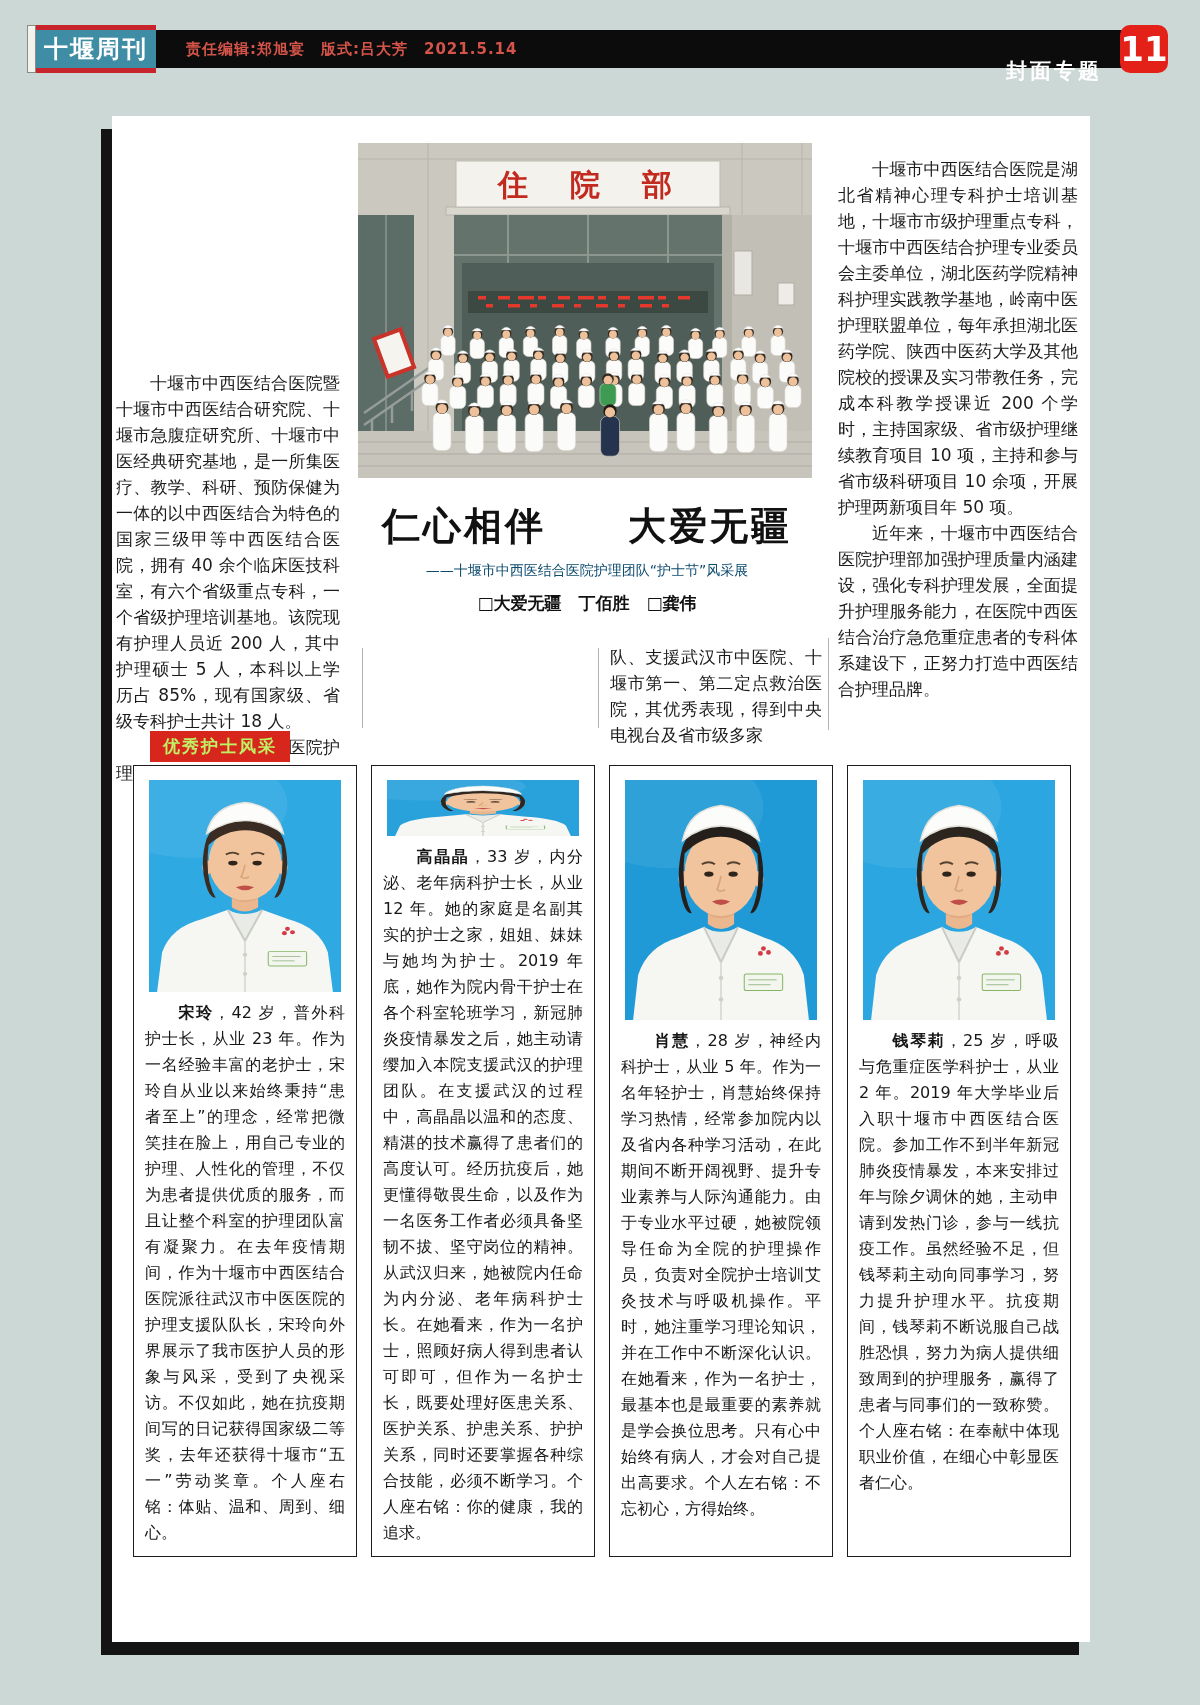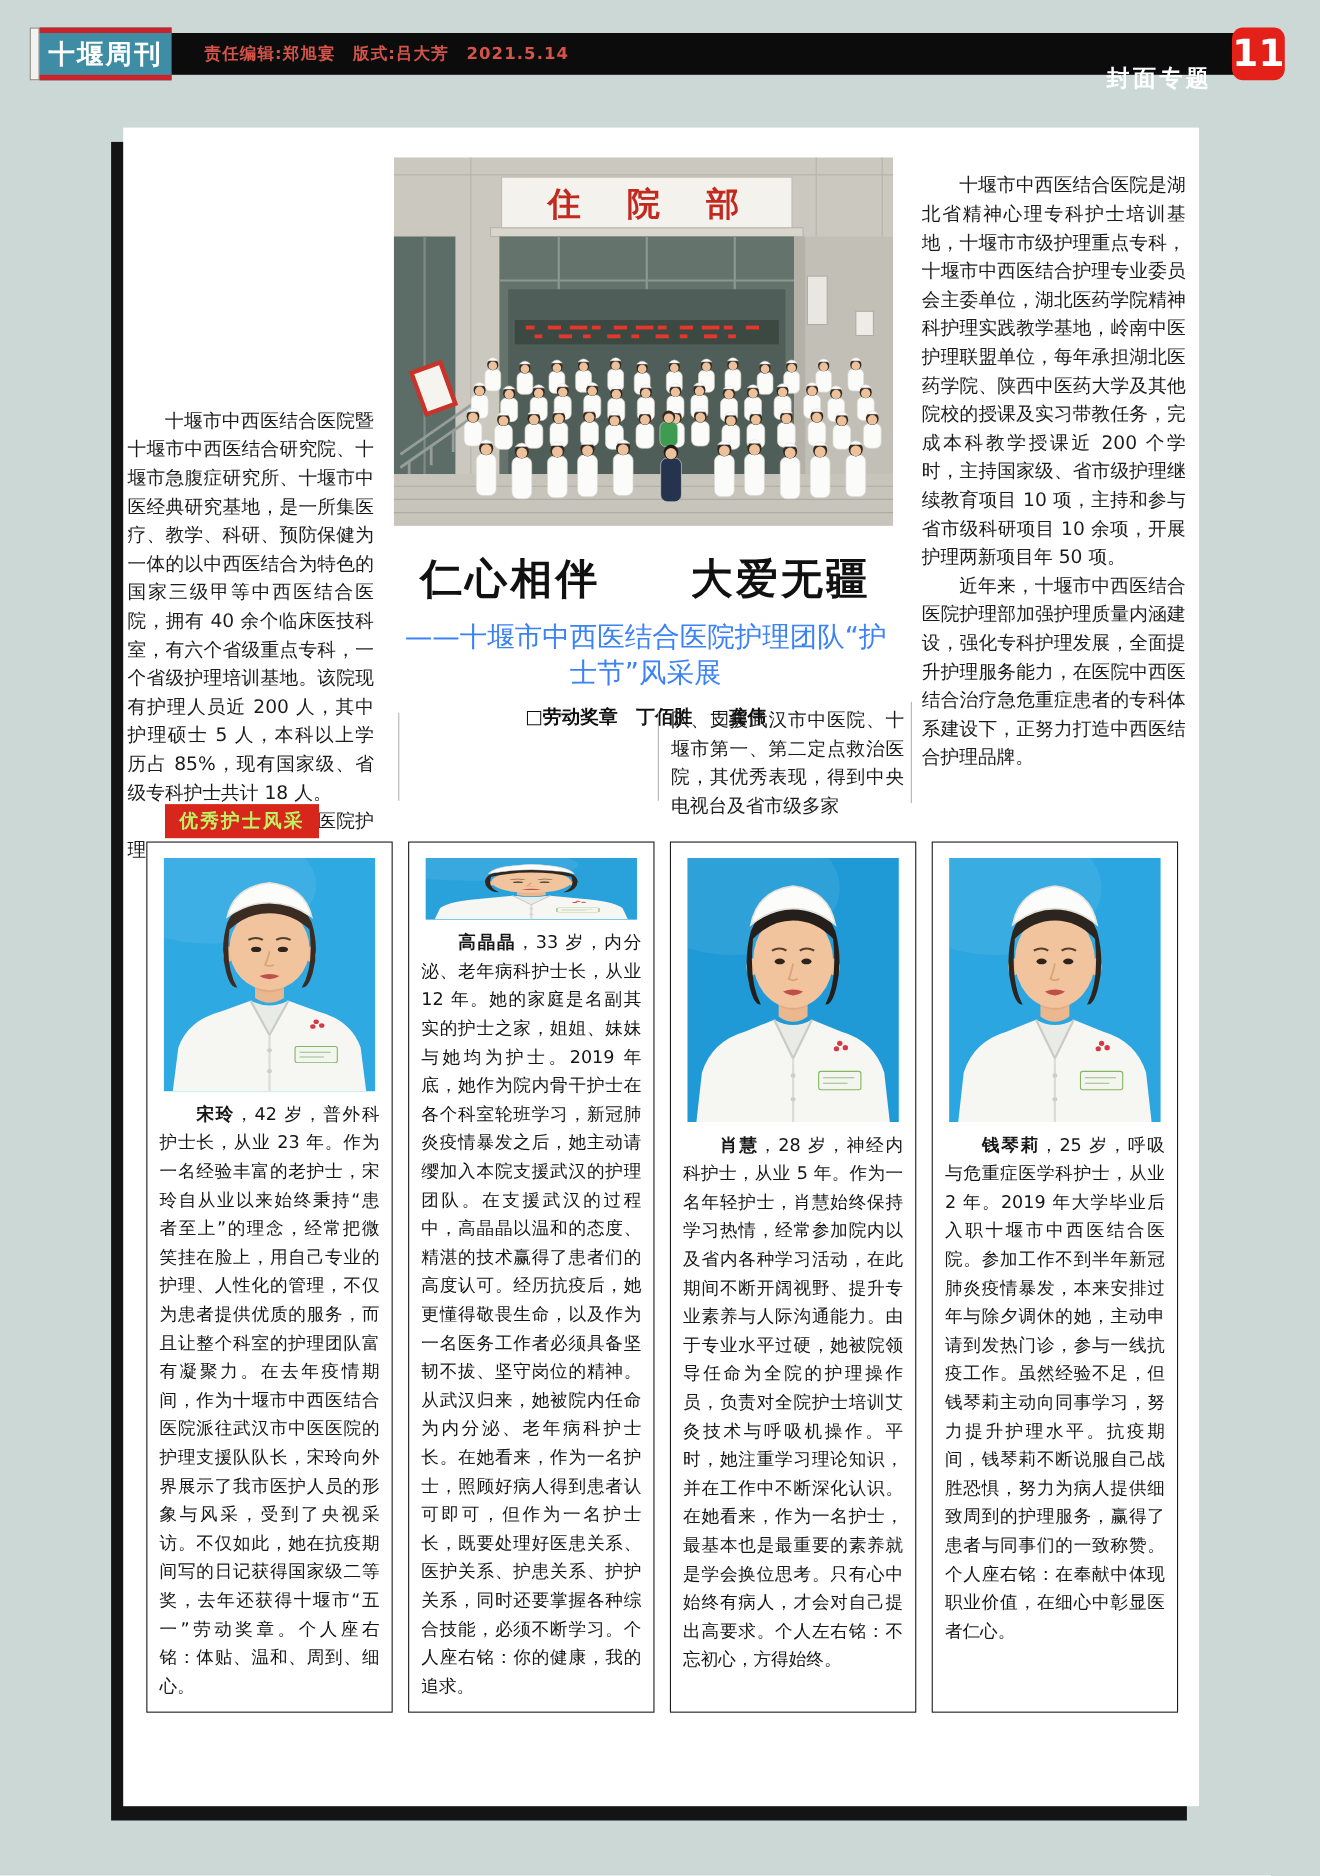--- a/index.html
+++ b/index.html
@@ -26,30 +26,30 @@
     box-shadow:-11px 13px 0 #141414;}
 
   .gp{position:absolute;left:246px;top:27px;width:454px;height:335px;display:block;}
 
   .col{position:absolute;text-align:justify;font-size:17px;line-height:26px;color:#1b1b1b;}
   .col p{margin:0;text-indent:2em;}
   .col p.cont{text-indent:0;}
   #col-left{left:4px;top:254px;width:224px;}
   #col-right{left:726px;top:40px;width:240px;}
   #col-mid1{left:262px;top:528px;width:212px;}
-  #col-mid2{left:498px;top:528px;width:212px;font-family:Liberation Mono, monospace;}
+  #col-mid2{left:498px;top:528px;width:212px;}
   .vrule{position:absolute;width:1px;background:#b3b3b3;}
   #rule1{left:250px;top:532px;height:80px;}
   #rule2{left:486px;top:532px;height:80px;}
   #rule3{left:716px;top:522px;height:92px;}
 
   #headline-block{position:absolute;left:245px;top:385px;width:460px;text-align:center;color:#111;}
   #headline-block h1{margin:0;font-size:38px;letter-spacing:3px;
     font-family:"DejaVu Serif","Liberation Serif",serif;font-weight:bold;}
-  .subtitle{margin-top:10px;font-size:25px;color:#3b82f6;}
+  .subtitle{margin-top:10px;font-size:14px;color:#0c4a6e;}
   .byline{margin-top:12px;font-size:17px;font-weight:bold;color:#111;}
 
   .badge{position:absolute;left:38px;top:615px;background:#d7271d;color:#bef264;
     font-size:17px;font-weight:bold;padding:4px 13px;letter-spacing:2px;}
 
   
   #profiles{position:absolute;left:21px;top:649px;width:938px;height:792px;display:flex;gap:14px;}
   .card{flex:1;border:1px solid #1c1c1c;background:#fff;box-sizing:border-box;
     padding:12px 11px 10px;display:flex;flex-direction:column;}
   .portrait{height:240px;margin:2px 4px 8px;background:#28a5df;overflow:hidden;}
@@ -366,21 +366,21 @@
   </div>
 
   <div class="col" id="col-right">
     <p>十堰市中西医结合医院是湖北省精神心理专科护士培训基地，十堰市市级护理重点专科，十堰市中西医结合护理专业委员会主委单位，湖北医药学院精神科护理实践教学基地，岭南中医护理联盟单位，每年承担湖北医药学院、陕西中医药大学及其他院校的授课及实习带教任务，完成本科教学授课近 200 个学时，主持国家级、省市级护理继续教育项目 10 项，主持和参与省市级科研项目 10 余项，开展护理两新项目年 50 项。</p>
     <p>近年来，十堰市中西医结合医院护理部加强护理质量内涵建设，强化专科护理发展，全面提升护理服务能力，在医院中西医结合治疗急危重症患者的专科体系建设下，正努力打造中西医结合护理品牌。</p>
   </div>
 
   <div id="headline-block">
     <h1>仁心相伴　　大爱无疆</h1>
     <div class="subtitle">——十堰市中西医结合医院护理团队“护士节”风采展</div>
-    <div class="byline">□劳动奖章　丁佰胜　□龚伟</div>
+    <div class="byline">□大爱无疆　丁佰胜　□龚伟</div>
   </div>
 
   <div class="col" id="col-mid2">
     <p class="cont">队、支援武汉市中医院、十堰市第一、第二定点救治医院，其优秀表现，得到中央电视台及省市级多家</p>
   </div>
   <div class="vrule" id="rule1"></div>
   <div class="vrule" id="rule2"></div>
   <div class="vrule" id="rule3"></div>
 
   <div class="badge">优秀护士风采</div>

